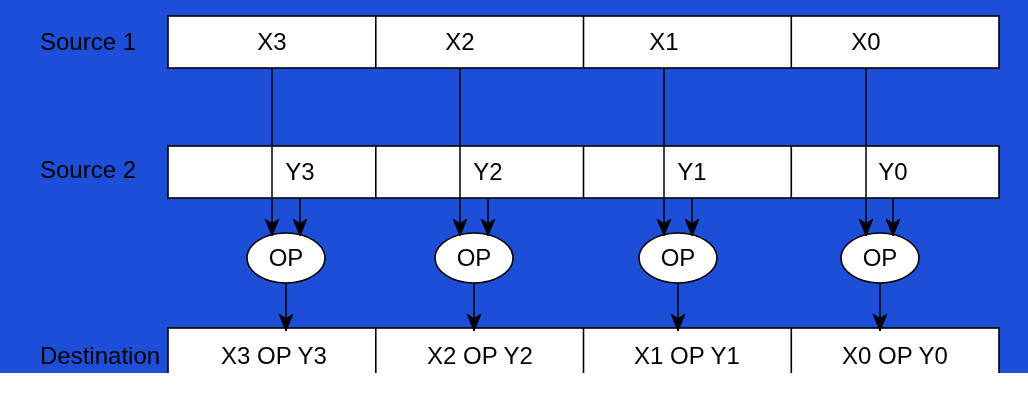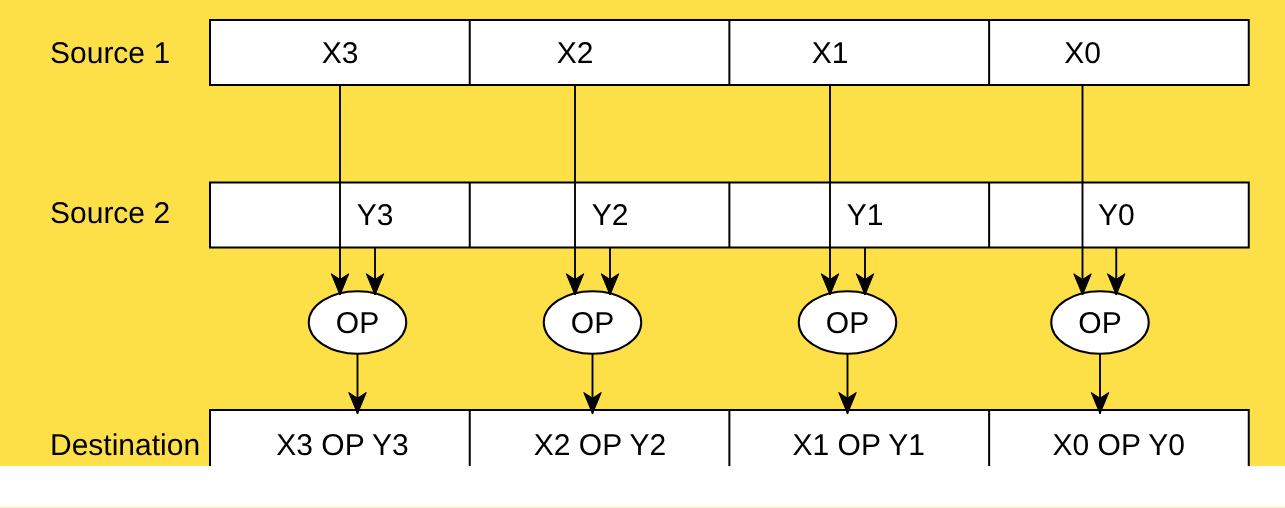--- a/index.html
+++ b/index.html
@@ -4,21 +4,21 @@
 <style>
   html, body {
     margin: 0;
     padding: 0;
     background: #ffffff;
   }
   .canvas {
     position: relative;
     width: 1028px;
     height: 373px;
-    background: #fde047;
+    background: #1d4ed8;
     font-family: "Liberation Sans", sans-serif;
     overflow: hidden;
   }
   svg text {
     fill: #000000;
     font-family: "Liberation Sans", sans-serif;
     font-size: 24px;
   }
   .row-label { text-anchor: start; }
   .cell-label { text-anchor: middle; }

